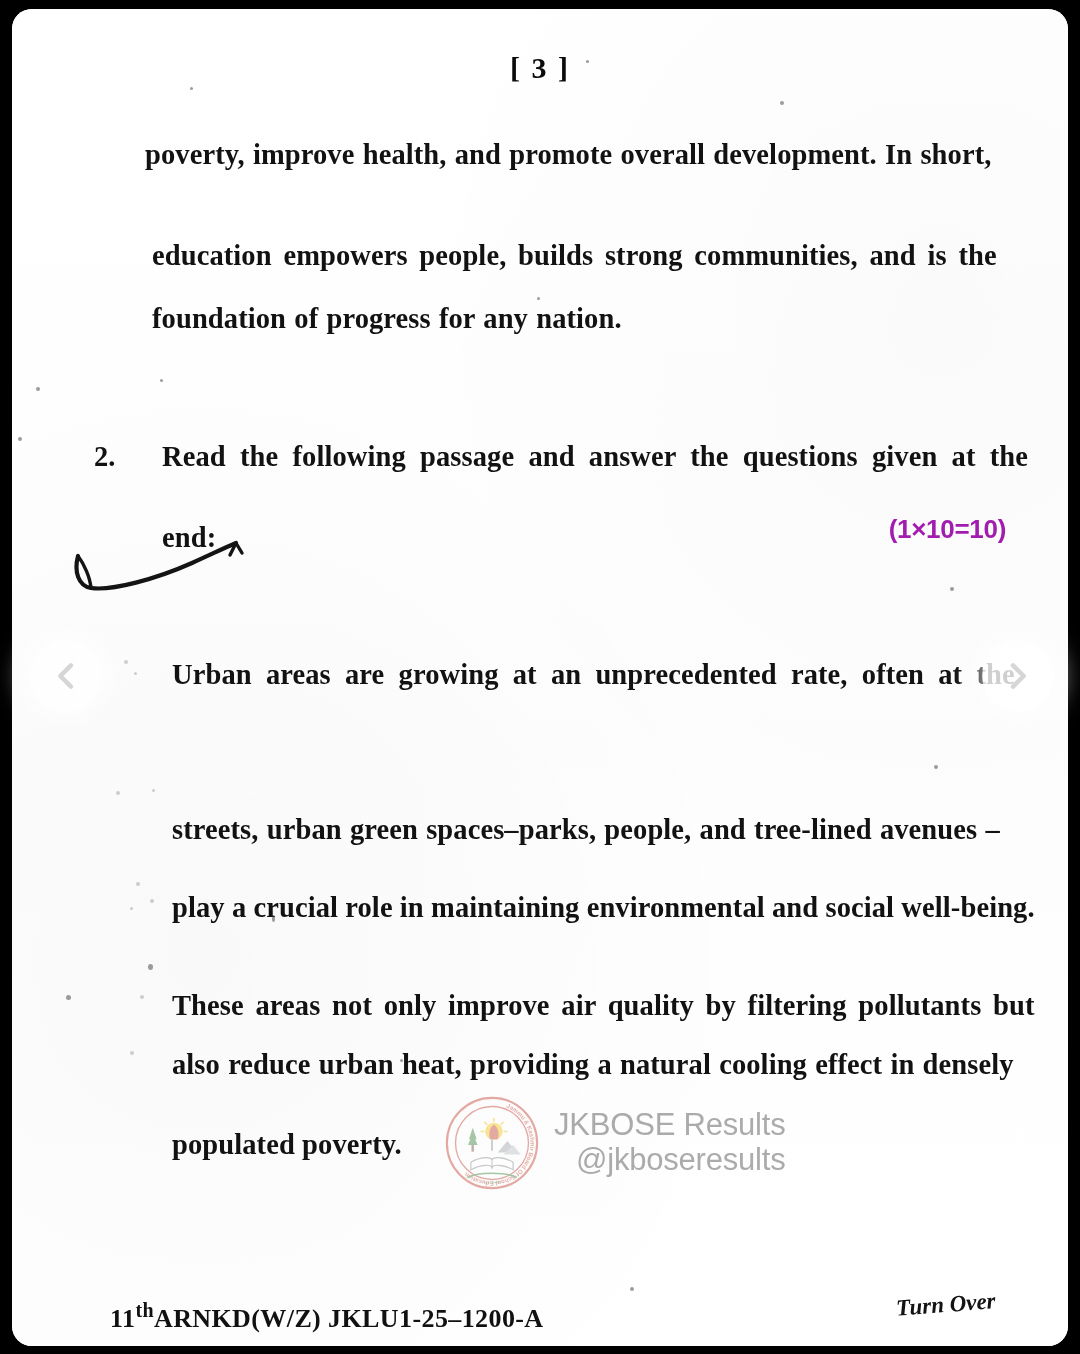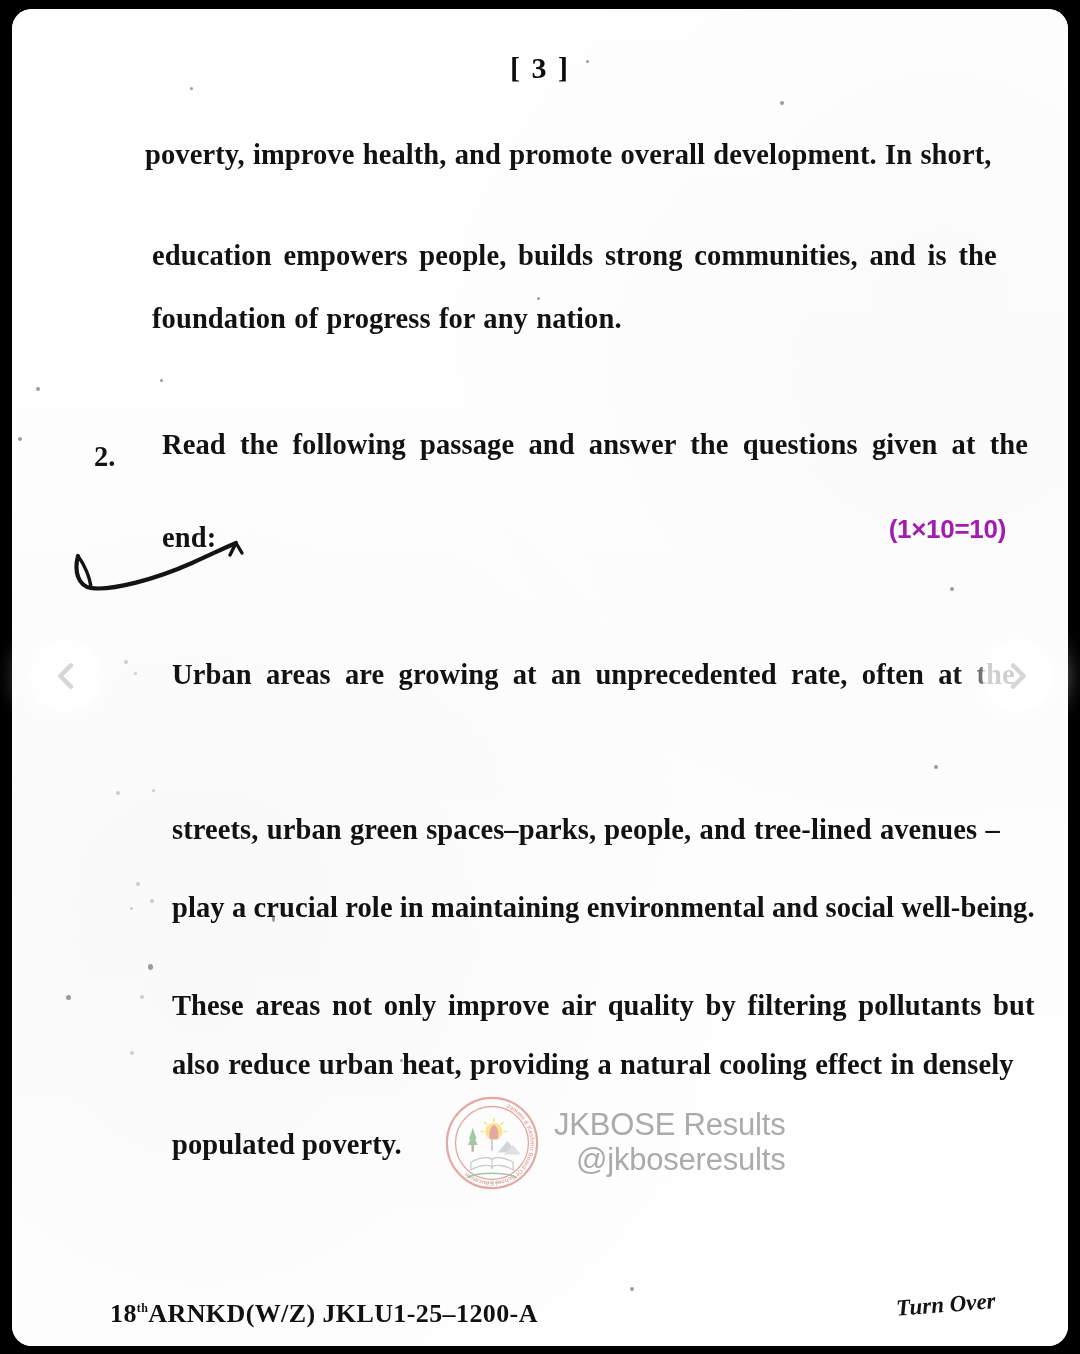--- a/index.html
+++ b/index.html
@@ -101,21 +101,21 @@
     left: 98px;
     top: 1290px;
     font-family: "Liberation Serif", serif;
     font-size: 26px;
     font-weight: 700;
     color: #111111;
     letter-spacing: 0.4px;
     white-space: nowrap;
   }
   .footer-code sup {
-    font-size: 12px;
+    font-size: 20px;
     vertical-align: super;
     margin-top: 28px;
   }
 
   .turn-over {
     position: absolute;
     right: 72px;
     top: 1279px;
     font-family: "Liberation Serif", serif;
     font-style: italic;
@@ -202,21 +202,21 @@
   <div id="page-sheet">
     <div id="scan-tint"></div>
 
     <div class="pg-num">[ 3 ]</div>
 
     <div class="doc-line ls1" style="left:133px; top:130px;">poverty, improve health, and promote overall development. In short,</div>
     <div class="doc-line ls2" style="left:140px; top:212px;">education empowers people, builds strong communities, and is the</div>
     <div class="doc-line ls1" style="left:140px; top:294px;">foundation of progress for any nation.</div>
 
     <div class="q-num">2.</div>
-    <div class="doc-line ls3" style="left:150px; top:420px;text-align:right;">Read the following passage and answer the questions given at the</div>
+    <div class="doc-line ls3" style="left:150px; top:432px;text-align:right;">Read the following passage and answer the questions given at the</div>
     <div class="doc-line" style="left:150px; top:513px;">end:</div>
     <div class="marks">(1×10=10)</div>
 
     <svg id="pen-mark" viewBox="0 0 210 78">
       <path d="M14 25 C 10 40, 14 55, 27 57 C 48 60, 92 48, 128 32 C 146 24, 160 17, 172 12" fill="none" stroke="#141414" stroke-width="4.2" stroke-linecap="round"></path>
       <path d="M14 25 C 20 33, 26 46, 27 57" fill="none" stroke="#141414" stroke-width="3.4" stroke-linecap="round"></path>
       <path d="M172 12 L 166 24 M172 12 L 178 22" fill="none" stroke="#141414" stroke-width="3.4" stroke-linecap="round"></path>
     </svg>
 
     <div class="doc-line ls3" style="left:160px; top:650px;">Urban areas are growing at an unprecedented rate, often at the</div>
@@ -256,21 +256,21 @@
         </g>
         <path d="M24 86 C 36 80, 64 80, 76 86" fill="none" stroke="#2e7d32" stroke-width="1.6"></path>
         <text x="50" y="92" text-anchor="middle" font-family="Liberation Sans, sans-serif" font-size="4.6" fill="#2e7d32">تعليم بورد</text>
       </svg>
       <div id="wm-text">
         <span>JKBOSE Results</span>
         <span>@jkboseresults</span>
       </div>
     </div>
 
-    <div class="footer-code"><span>18</span><sup>th</sup><span>ARNKD(W/Z) JKLU1-25–1200-A</span></div>
+    <div class="footer-code"><span>11</span><sup>th</sup><span>ARNKD(W/Z) JKLU1-25–1200-A</span></div>
 
     <div class="turn-over">Turn Over</div>
 
     <div class="speck" style="left:178px; top:78px;  width:3px; height:3px;"></div>
     <div class="speck" style="left:768px; top:92px;  width:4px; height:4px;"></div>
     <div class="speck" style="left:574px; top:51px;  width:3px; height:3px;"></div>
     <div class="speck" style="left:24px;  top:378px; width:4px; height:4px;"></div>
     <div class="speck" style="left:148px; top:370px; width:3px; height:3px;"></div>
     <div class="speck" style="left:6px;   top:428px; width:4px; height:4px;"></div>
     <div class="speck" style="left:525px; top:288px; width:3px; height:3px;"></div>

